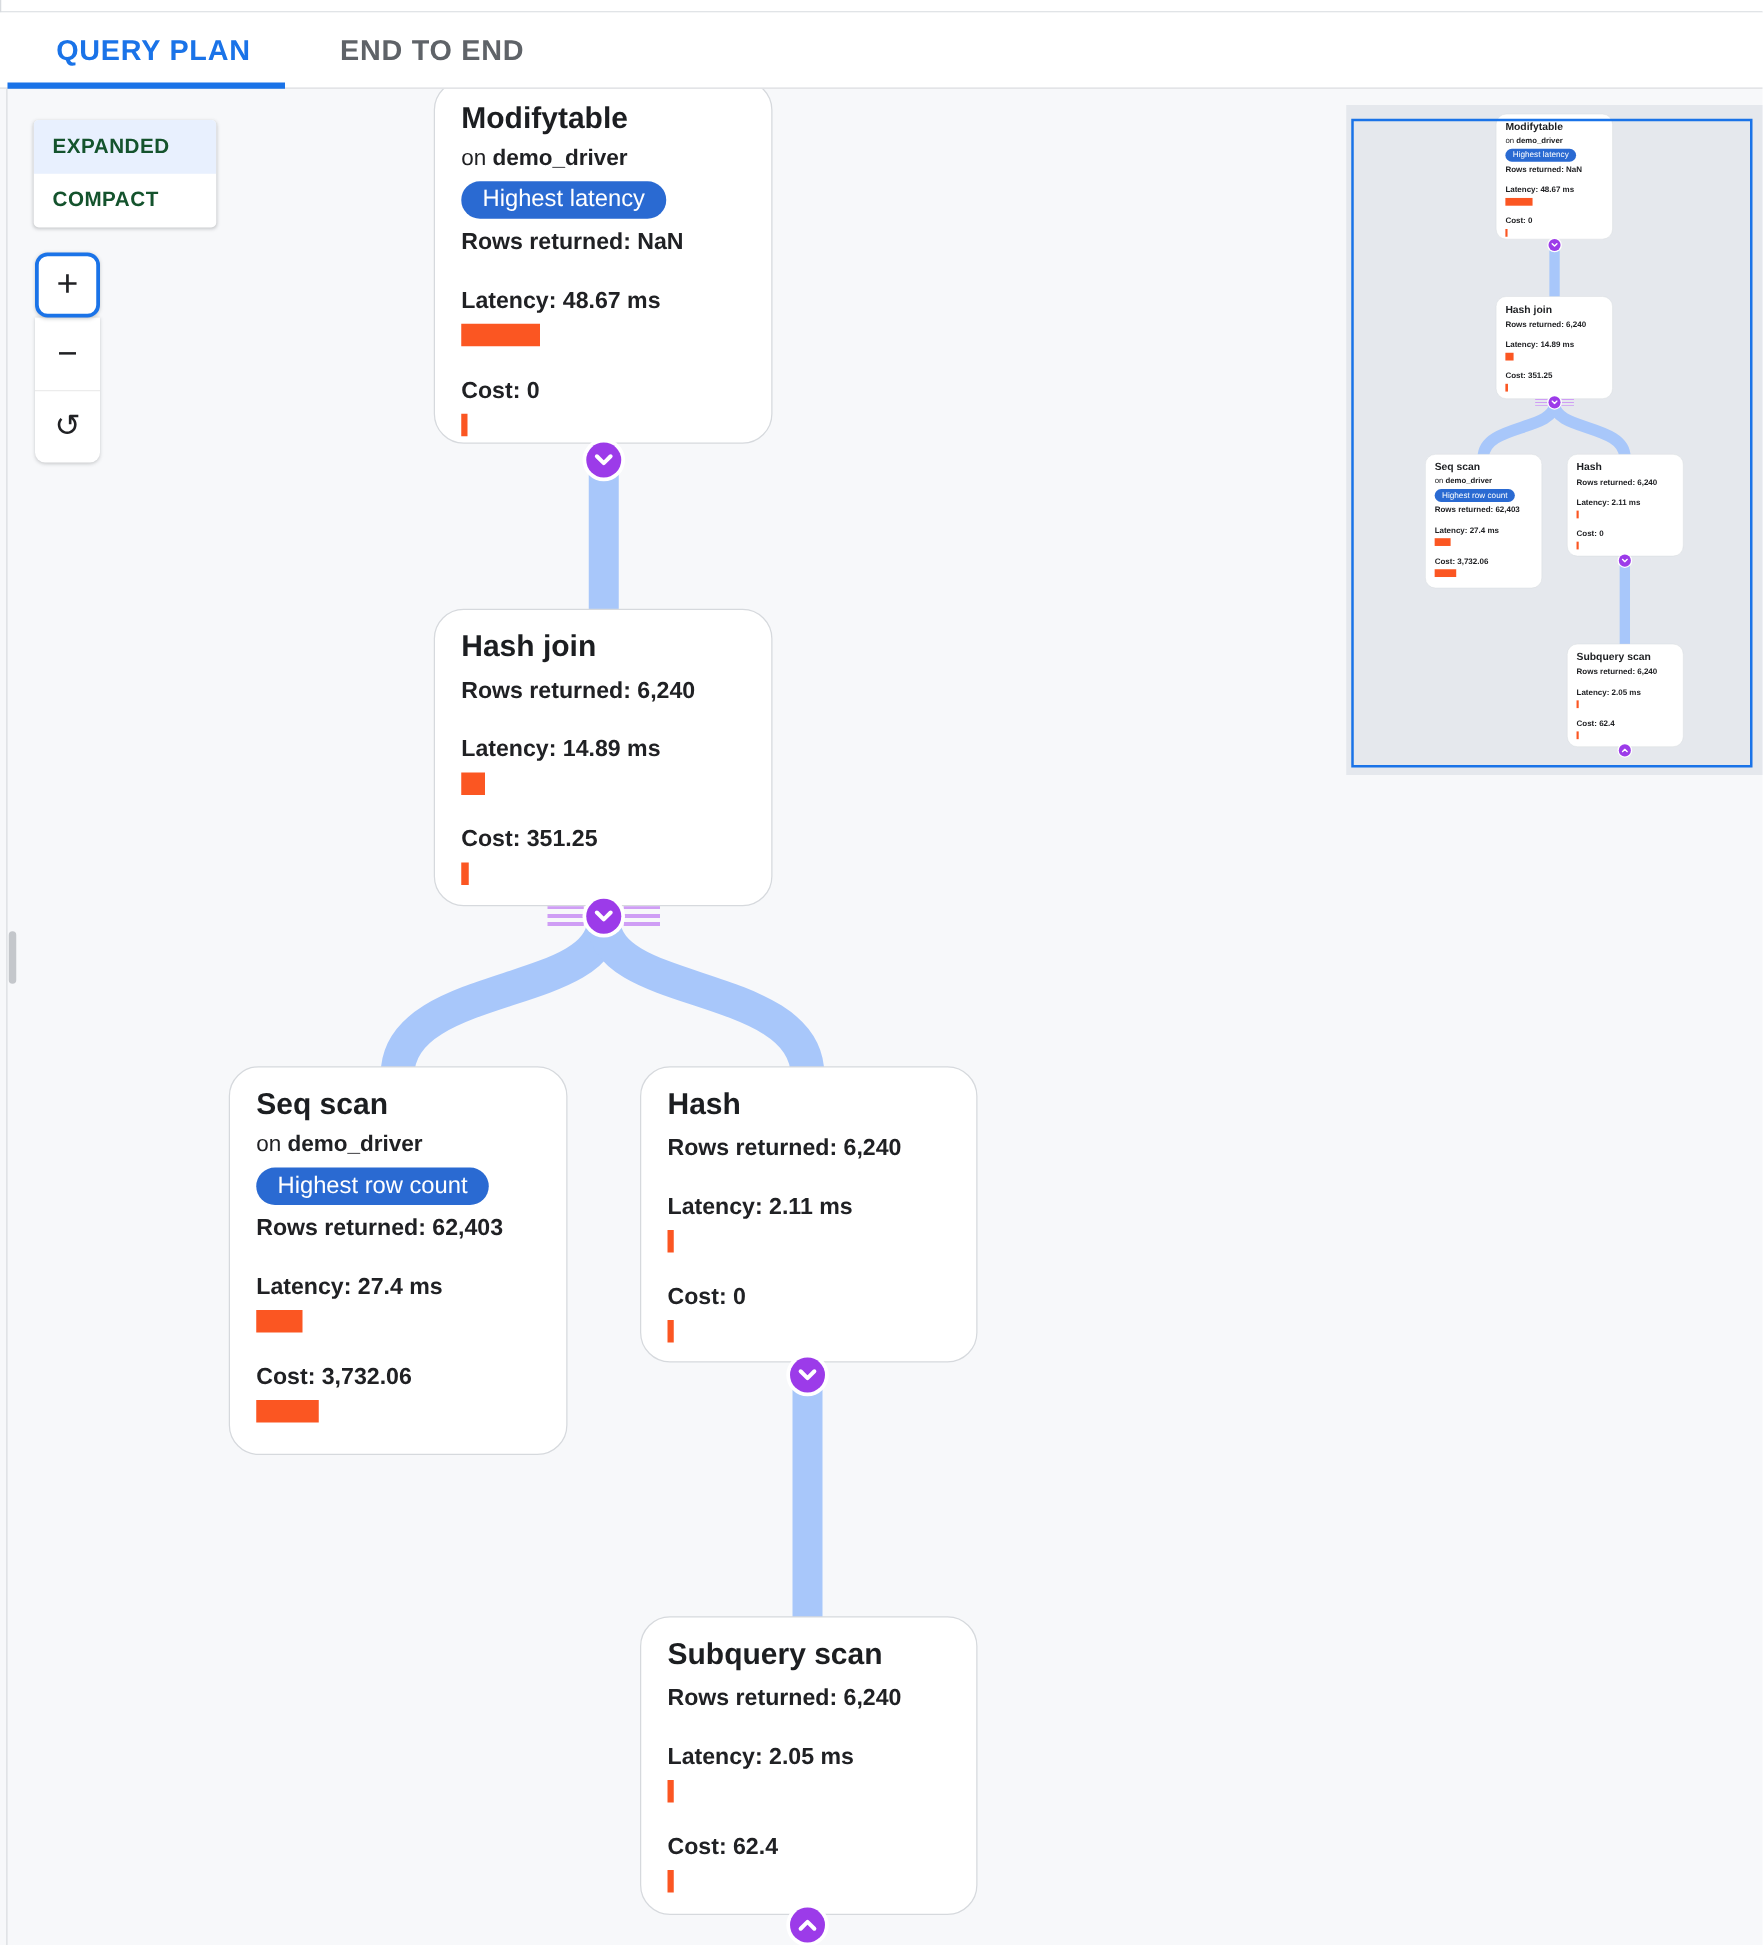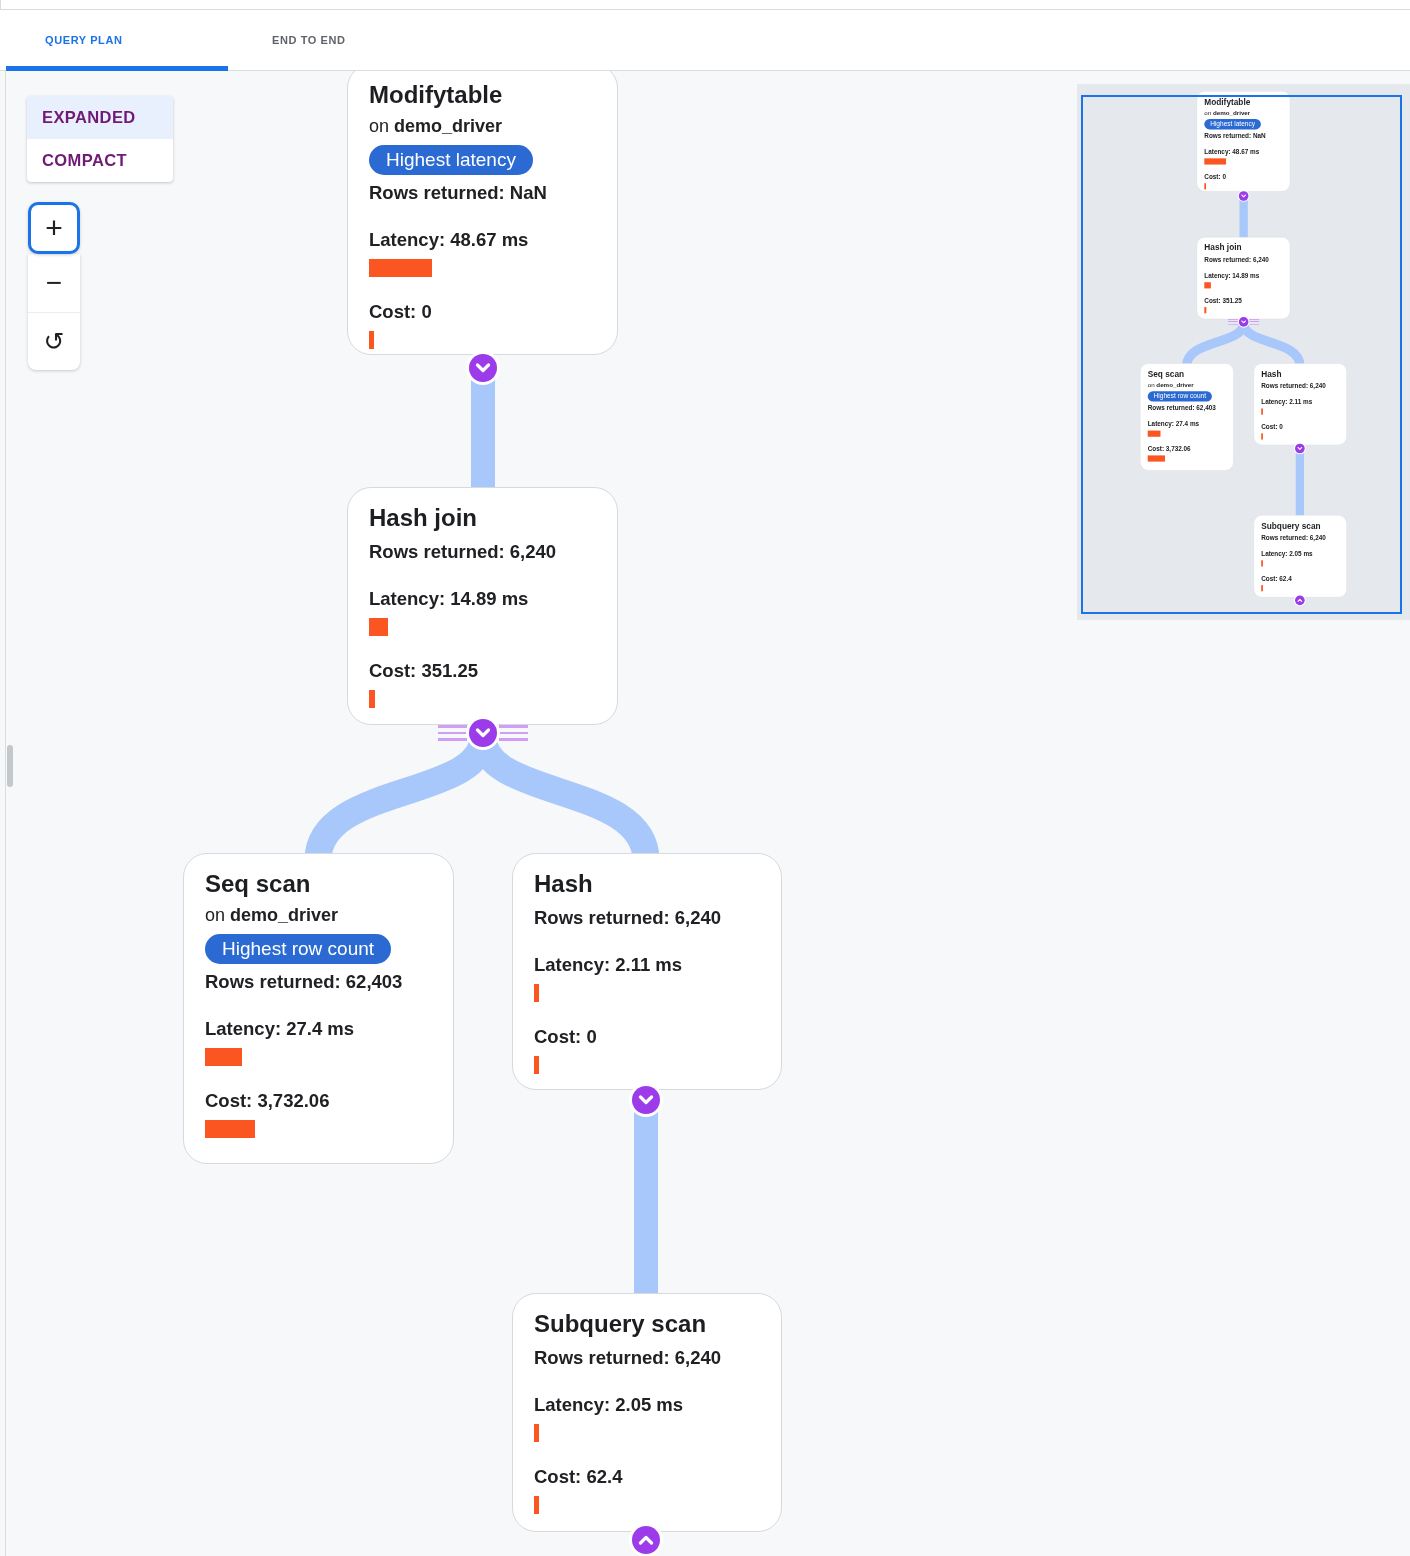--- a/index.html
+++ b/index.html
@@ -4,40 +4,40 @@
 <style>
   * { margin:0; padding:0; box-sizing:border-box; }
   html,body { width:1410px; height:1556px; overflow:hidden;
     font-family:"Liberation Sans", sans-serif; background:#fff; color:#202124; }
 
   
   .top-strip { position:absolute; left:0; top:0; width:1410px; height:10px;
     background:#fff; border-bottom:1px solid #d8dbdf; border-left:1px solid #d8dbdf; z-index:20; }
   .tabbar { position:absolute; left:0; top:10px; width:1410px; height:61px;
     background:#fff; border-bottom:1px solid #dadce0; z-index:20; }
-  .tab { position:absolute; top:0; height:60px; line-height:60px; font-size:11px;
+  .tab { position:absolute; top:0; height:60px; line-height:60px; font-size:23px;
     font-weight:700; letter-spacing:.6px; cursor:pointer; }
   .tab.active { left:45px; color:#1a73e8; }
   .tab.inactive { left:272px; color:#5f6368; }
   .tab-underline { position:absolute; left:6px; bottom:-1px; width:222px; height:5px;
     background:#1a73e8; }
 
   
   .canvas-bg { position:absolute; left:0; top:71px; width:1410px; height:1485px;
     background:#f7f8fa; z-index:0; }
   .left-divider { position:absolute; left:5px; top:71px; width:1px; height:1485px;
     background:#dadce0; z-index:2; }
   .scroll-thumb { position:absolute; left:7px; top:745px; width:6px; height:42px;
     background:#c4c7cb; border-radius:3px; z-index:3; }
 
   
   .layout-toggle { position:absolute; left:27px; top:96px; width:146px; z-index:15;
     background:#fff; border-radius:4px; box-shadow:0 1px 3px rgba(60,64,67,.28); overflow:hidden; }
   .layout-toggle .opt { height:43px; line-height:43px; padding-left:15px;
-    color:#701a75; font-size:16.5px; font-weight:700; letter-spacing:.4px; cursor:pointer; }
+    color:#14532d; font-size:16.5px; font-weight:700; letter-spacing:.4px; cursor:pointer; }
   .layout-toggle .opt.selected { background:#e8f0fe; }
 
   .zoom-plus { position:absolute; left:28px; top:202px; width:52px; height:52px; z-index:16;
     background:#fff; border:3px solid #1a73e8; border-radius:10px; font-size:30px;
     line-height:46px; text-align:center; color:#202124; cursor:pointer;
     box-shadow:0 1px 3px rgba(60,64,67,.25); }
   .zoom-col { position:absolute; left:28px; top:254px; width:52px; height:116px; z-index:15;
     background:#fff; border-radius:0 0 8px 8px; box-shadow:0 1px 3px rgba(60,64,67,.25); }
   .zoom-col .zbtn { height:58px; line-height:58px; text-align:center; font-size:28px;
     color:#202124; cursor:pointer; }

